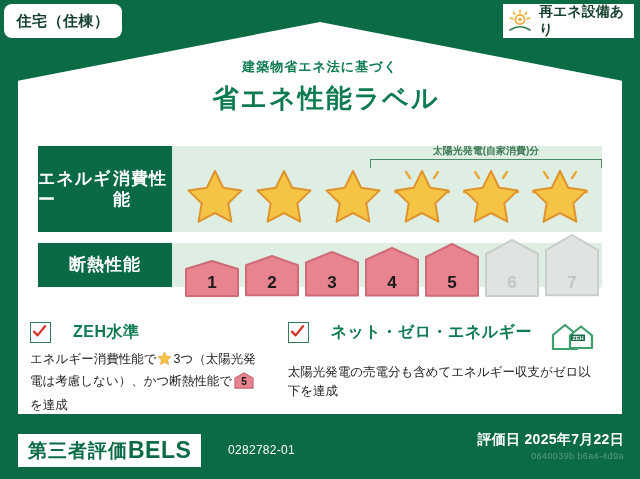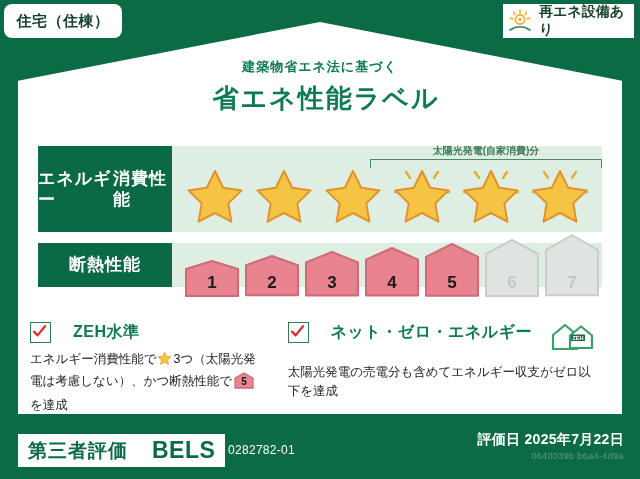--- a/index.html
+++ b/index.html
@@ -137,21 +137,21 @@
   .inline-star{vertical-align:-3px;margin:0 1px;}
   .inline-grade{vertical-align:-4px;margin:0 2px;}
 
   
   .footer{
     position:absolute;left:0;right:0;bottom:0;height:58px;background:#0b6b45;
   }
   .bels{
     position:absolute;left:18px;top:13px;height:33px;
     background:#ffffff;display:flex;align-items:center;padding:0 10px;
-    gap:24px;box-sizing:border-box;
+    gap:0;box-sizing:border-box;
   }
   .bels .jp{font-size:19px;font-weight:bold;color:#0b6b45;letter-spacing:1px;}
   .bels .en{font-size:23px;font-weight:bold;color:#0b6b45;letter-spacing:.5px;}
   .bels-id{
     position:absolute;left:228px;top:22px;
     font-size:12px;color:#ffffff;letter-spacing:.3px;
   }
   .eval{
     position:absolute;right:16px;top:10px;text-align:right;
   }

